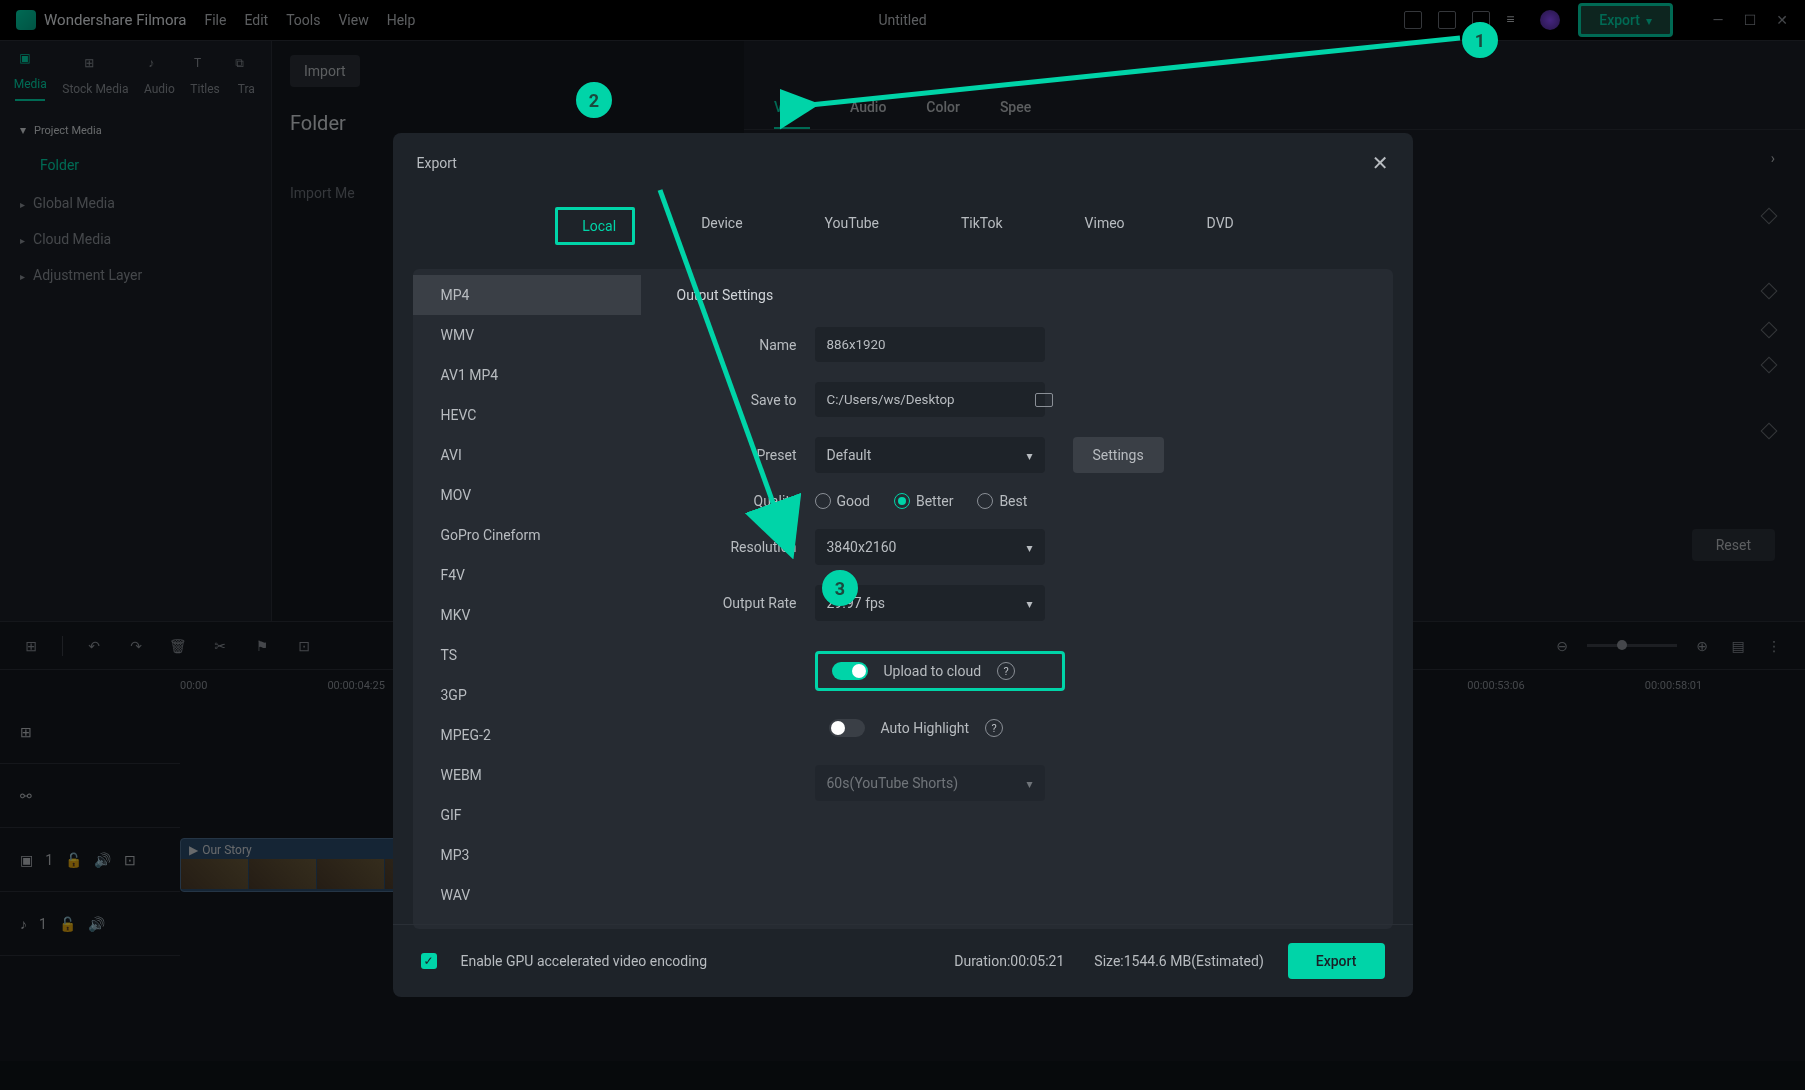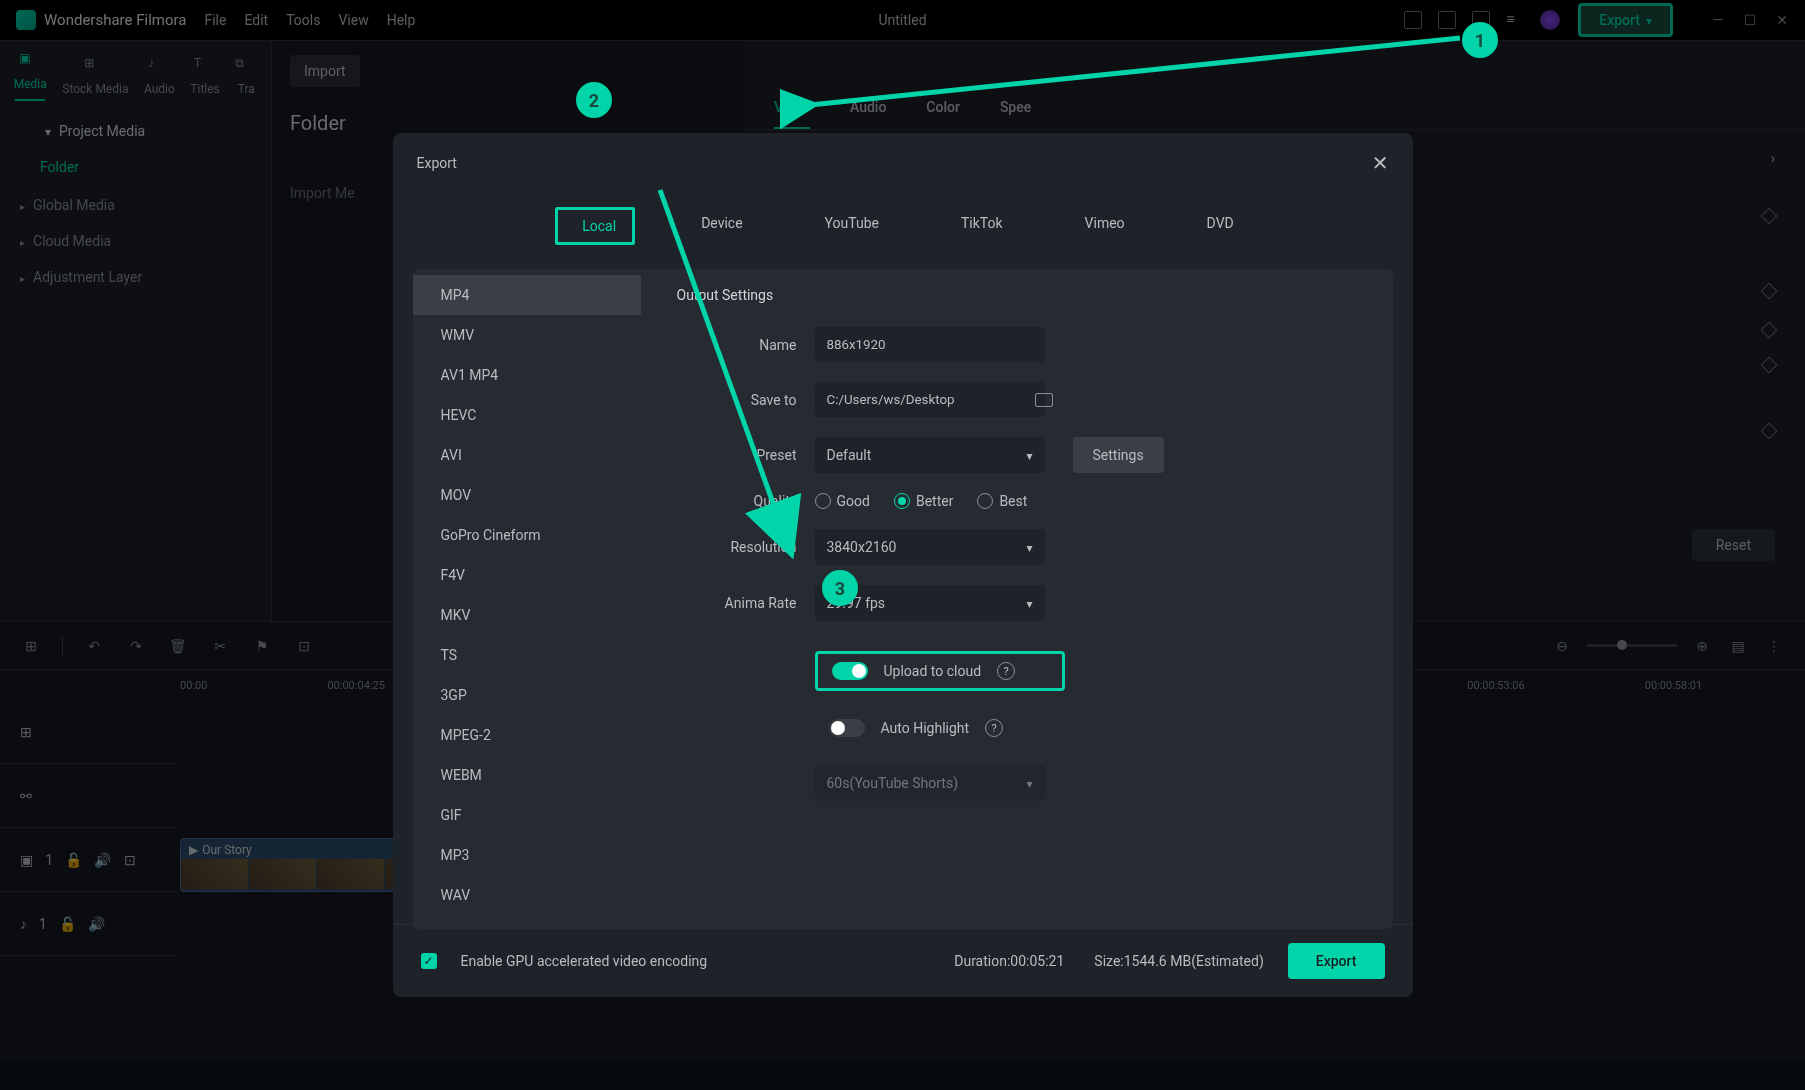--- a/index.html
+++ b/index.html
@@ -22,21 +22,21 @@
 
 .main { display: flex; height: 580px; }
 
 
 .left-panel { width: 272px; background: #1a1f26; border-right: 1px solid #2a2f36; padding-top: 10px; }
 .tab-row { display: flex; gap: 8px; padding: 0 10px 10px; align-items: center; justify-content: space-around; }
 .tab-item { display: flex; flex-direction: column; align-items: center; gap: 4px; color: #8a8f96; font-size: 12px; }
 .tab-item.active { color: #00d4a8; }
 .tab-item.active::after { content: ''; display: block; width: 30px; height: 2px; background: #00d4a8; margin-top: 4px; }
 .tab-icon { width: 22px; height: 22px; }
-.section-header { padding: 12px 20px; display: flex; align-items: center; gap: 8px; color: #d0d4d8; font-size: 14px; margin-left: 25px; }
+.section-header { padding: 12px 20px; display: flex; align-items: center; gap: 8px; color: #d0d4d8; font-size: 11px; }
 .folder-label { padding: 8px 20px 12px 40px; color: #00d4a8; }
 .tree-item { padding: 10px 20px; display: flex; align-items: center; gap: 8px; color: #8a8f96; }
 
 
 .middle-panel { width: 472px; background: #14191f; padding: 14px 18px; }
 .import-btn { background: #2a2f36; padding: 8px 14px; border-radius: 4px; display: inline-block; margin-bottom: 14px; }
 .folder-heading { font-size: 20px; color: #d0d4d8; margin-bottom: 20px; margin-top: 10px; }
 .import-hint { color: #6a6f76; margin-top: 50px; }
 
 
@@ -425,21 +425,21 @@
           </div>
         </div>
         <div class="setting-row">
           <div class="setting-label">Resolution</div>
           <div class="setting-select">
               <span>3840x2160</span>
               <span class="chevron-down"></span>
             </div>
         </div>
         <div class="setting-row">
-          <div class="setting-label">Anima Rate</div>
+          <div class="setting-label">Output Rate</div>
           <div class="setting-select">
               <span>29.97 fps</span>
               <span class="chevron-down"></span>
             </div>
         </div>
         <div class="toggle-section">
           <div class="toggle-row highlighted">
             <div class="toggle on"></div>
             <span>Upload to cloud</span>
             <div class="help-icon">?</div>

